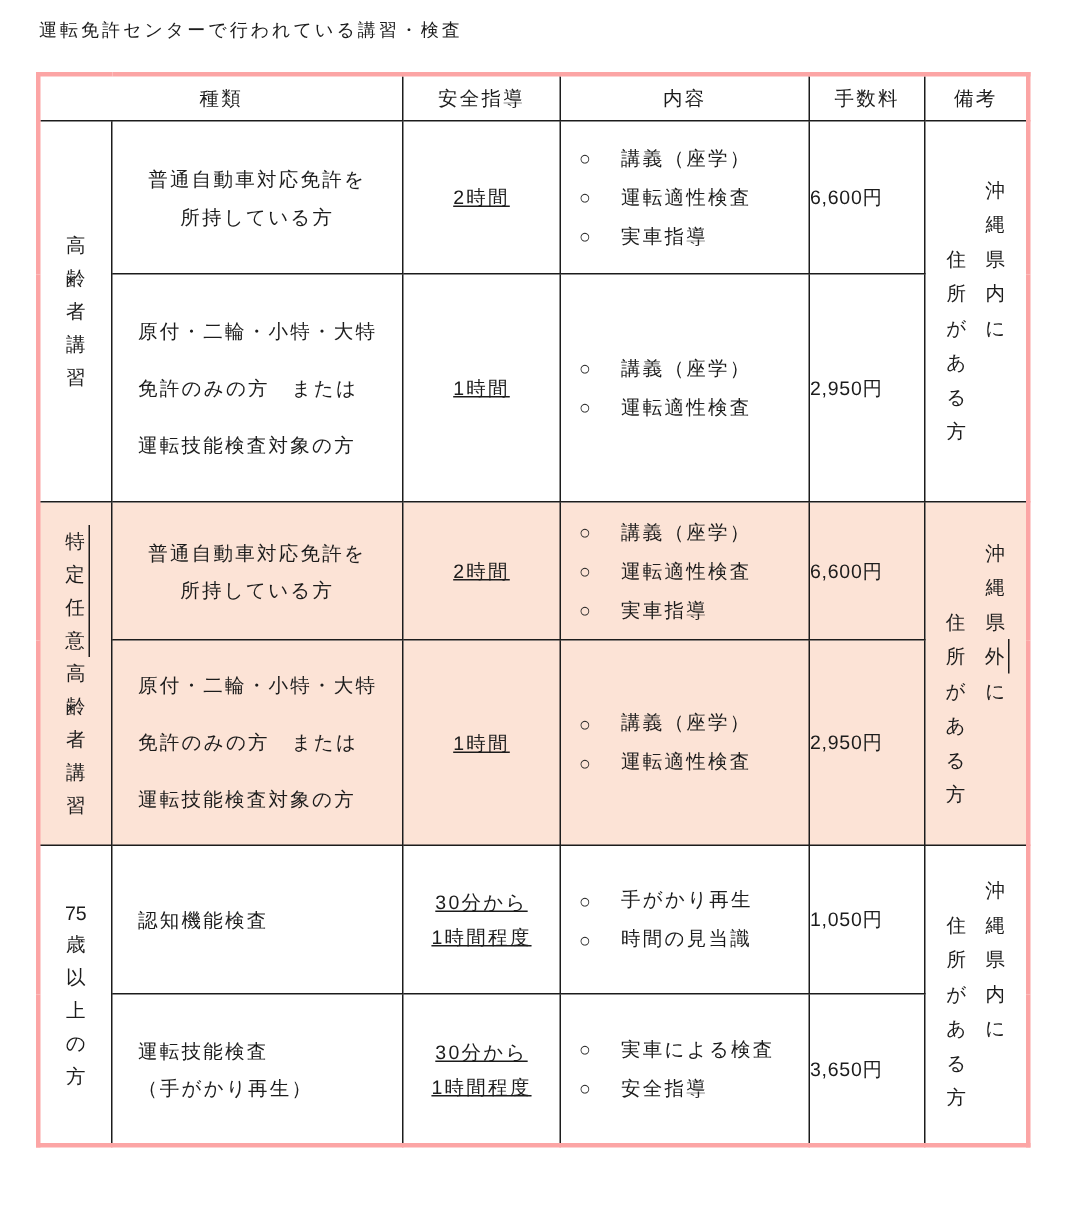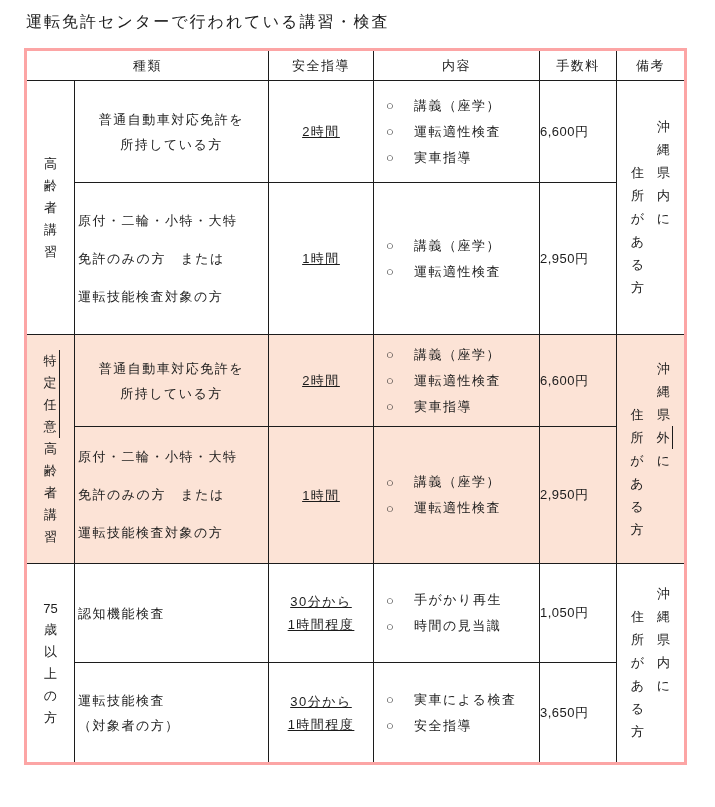--- a/index.html
+++ b/index.html
@@ -5,38 +5,38 @@
   html,body{margin:0;padding:0;background:#ffffff;}
   body{
     width:715px;height:807px;
     font-family:"Liberation Sans","DejaVu Sans",sans-serif;
     color:#1c1c1c;
     -webkit-font-smoothing:antialiased;
   }
   .page{position:relative;width:715px;height:807px;background:#fff;overflow:hidden;}
   .title{
     position:absolute;left:26px;top:12px;
-    font-size:16px;letter-spacing:2px;color:#1c1c1c;white-space:nowrap;
+    font-size:12px;letter-spacing:2px;color:#1c1c1c;white-space:nowrap;
   }
   table.course-table{
     position:absolute;left:24px;top:48px;
     width:660px;table-layout:fixed;
     border-collapse:collapse;
     border:3px solid #fca5a5;
   }
   td,th{
     border:1px solid #1c1c1c;
     padding:0;vertical-align:middle;
     font-size:13px;font-weight:normal;letter-spacing:1.5px;
     background:#fff;
   }
   tr.hl td{background:var(--hl,#fce3d6);}
   thead th{height:29px;text-align:center;}
   
-  td.desc{padding-left:3px;line-height:25px;}
+  td.desc{padding-left:17px;line-height:25px;}
   td.desc.center{padding-left:0;text-align:center;}
   td.desc.spread{line-height:38px;}
   
   td.dur{text-align:center;line-height:23px;text-decoration:underline;}
   
   td.content{padding-left:12px;}
   .item{display:flex;align-items:center;height:26px;}
   .bullet{width:14px;margin-right:14px;flex:0 0 auto;}
   
   td.fee{text-align:left;letter-spacing:0.5px;}
@@ -272,21 +272,21 @@
                 <span class="vchar">県</span>
                 <span class="vchar">内</span>
                 <span class="vchar">に</span>
               </div>
             </div>
           </td>
         </tr>
         <tr style="height: 101px;">
           <td class="desc">
             <div>運転技能検査</div>
-            <div>（対象者の方）</div>
+            <div>（手がかり再生）</div>
           </td>
           <td class="dur">
             <div>30分から</div>
             <div>1時間程度</div>
           </td>
           <td class="content">
             <div class="item">
               <span class="bullet">○</span>
               <span>実車による検査</span>
             </div>

